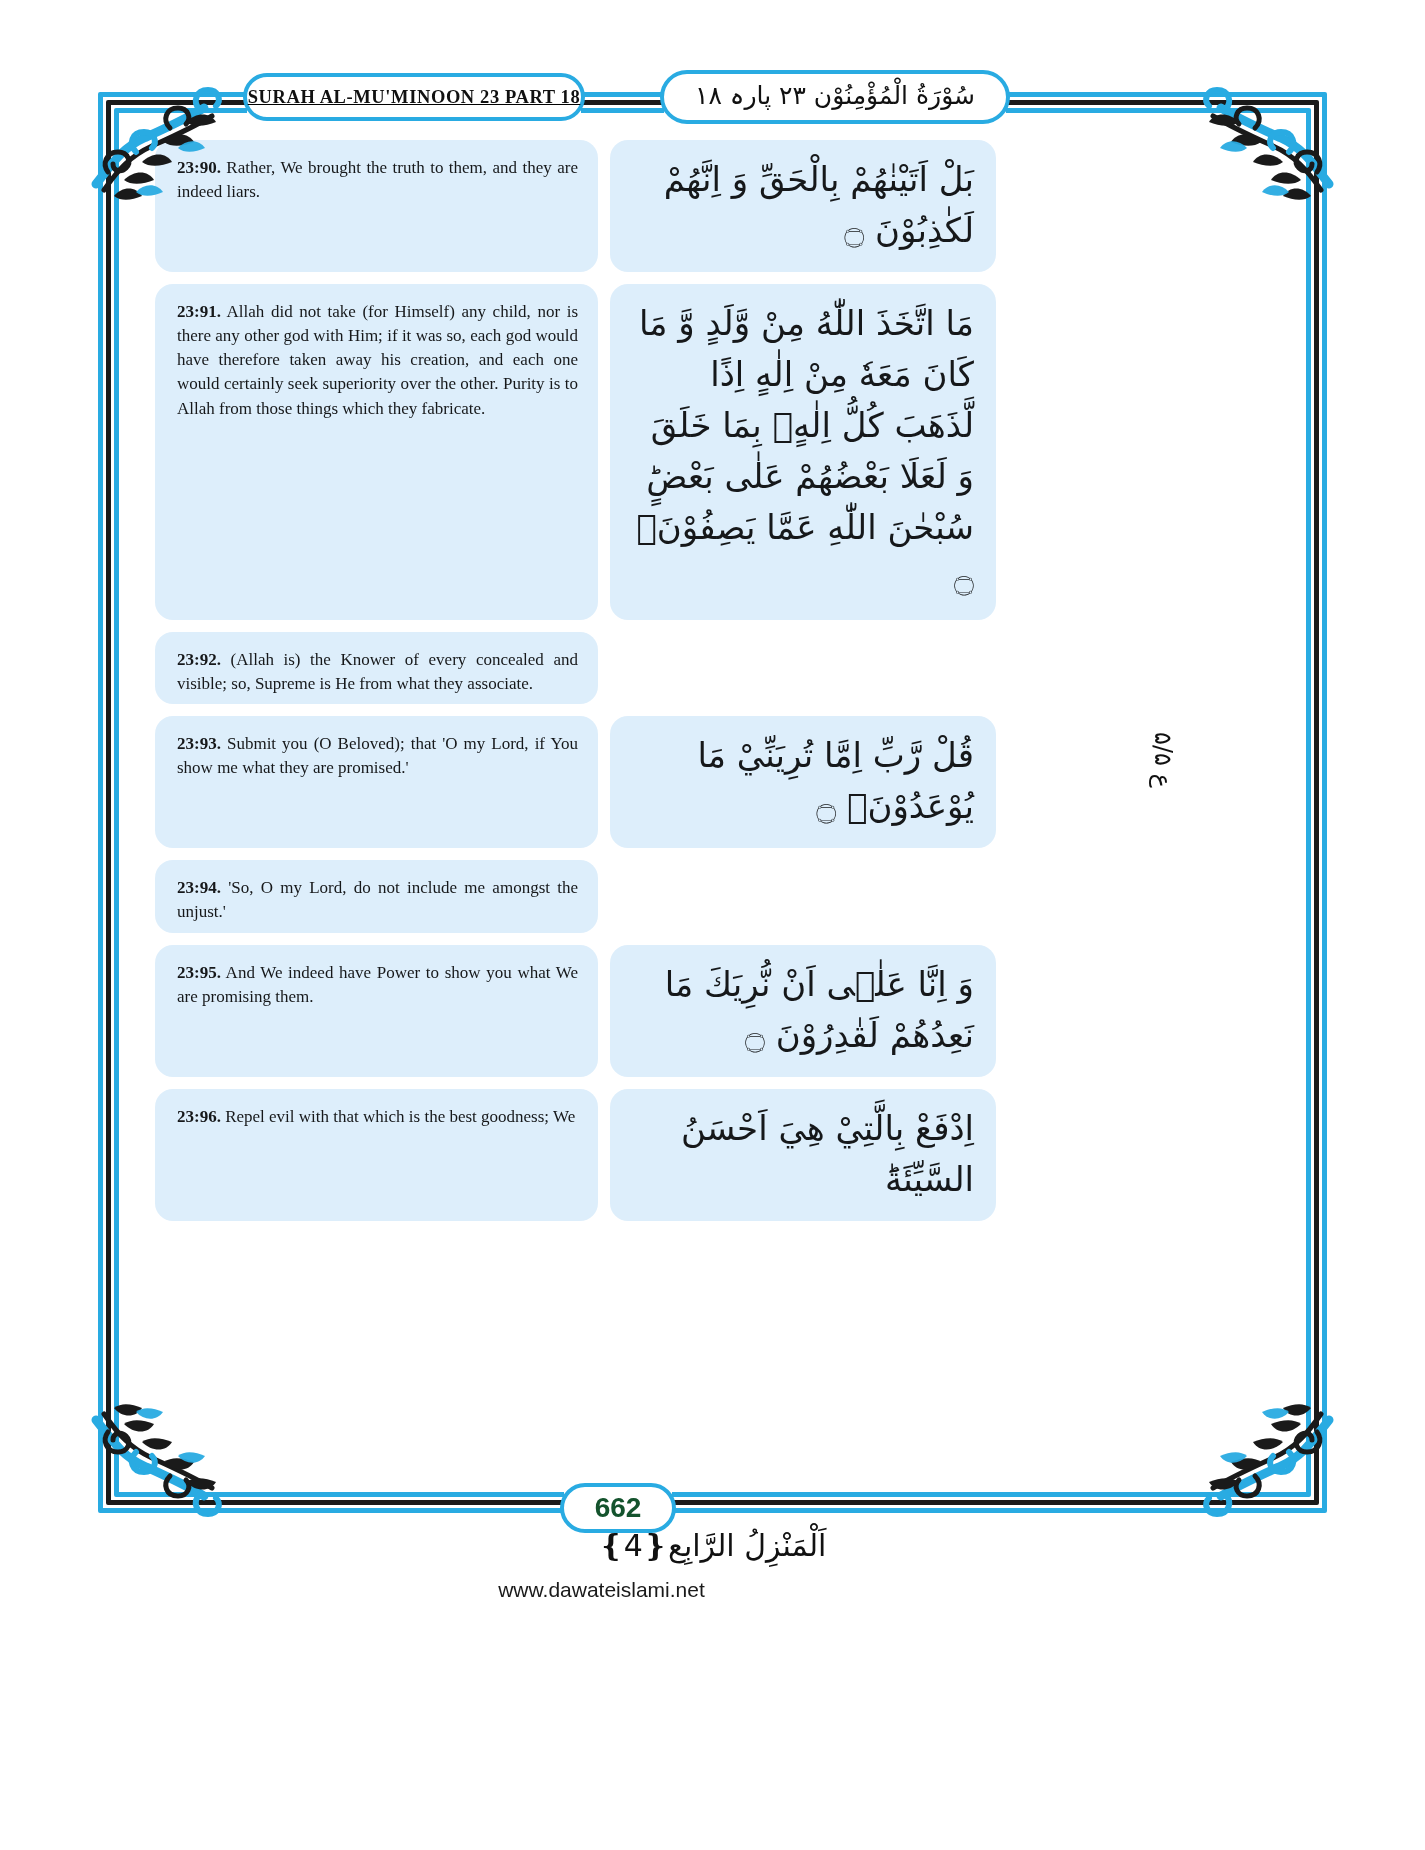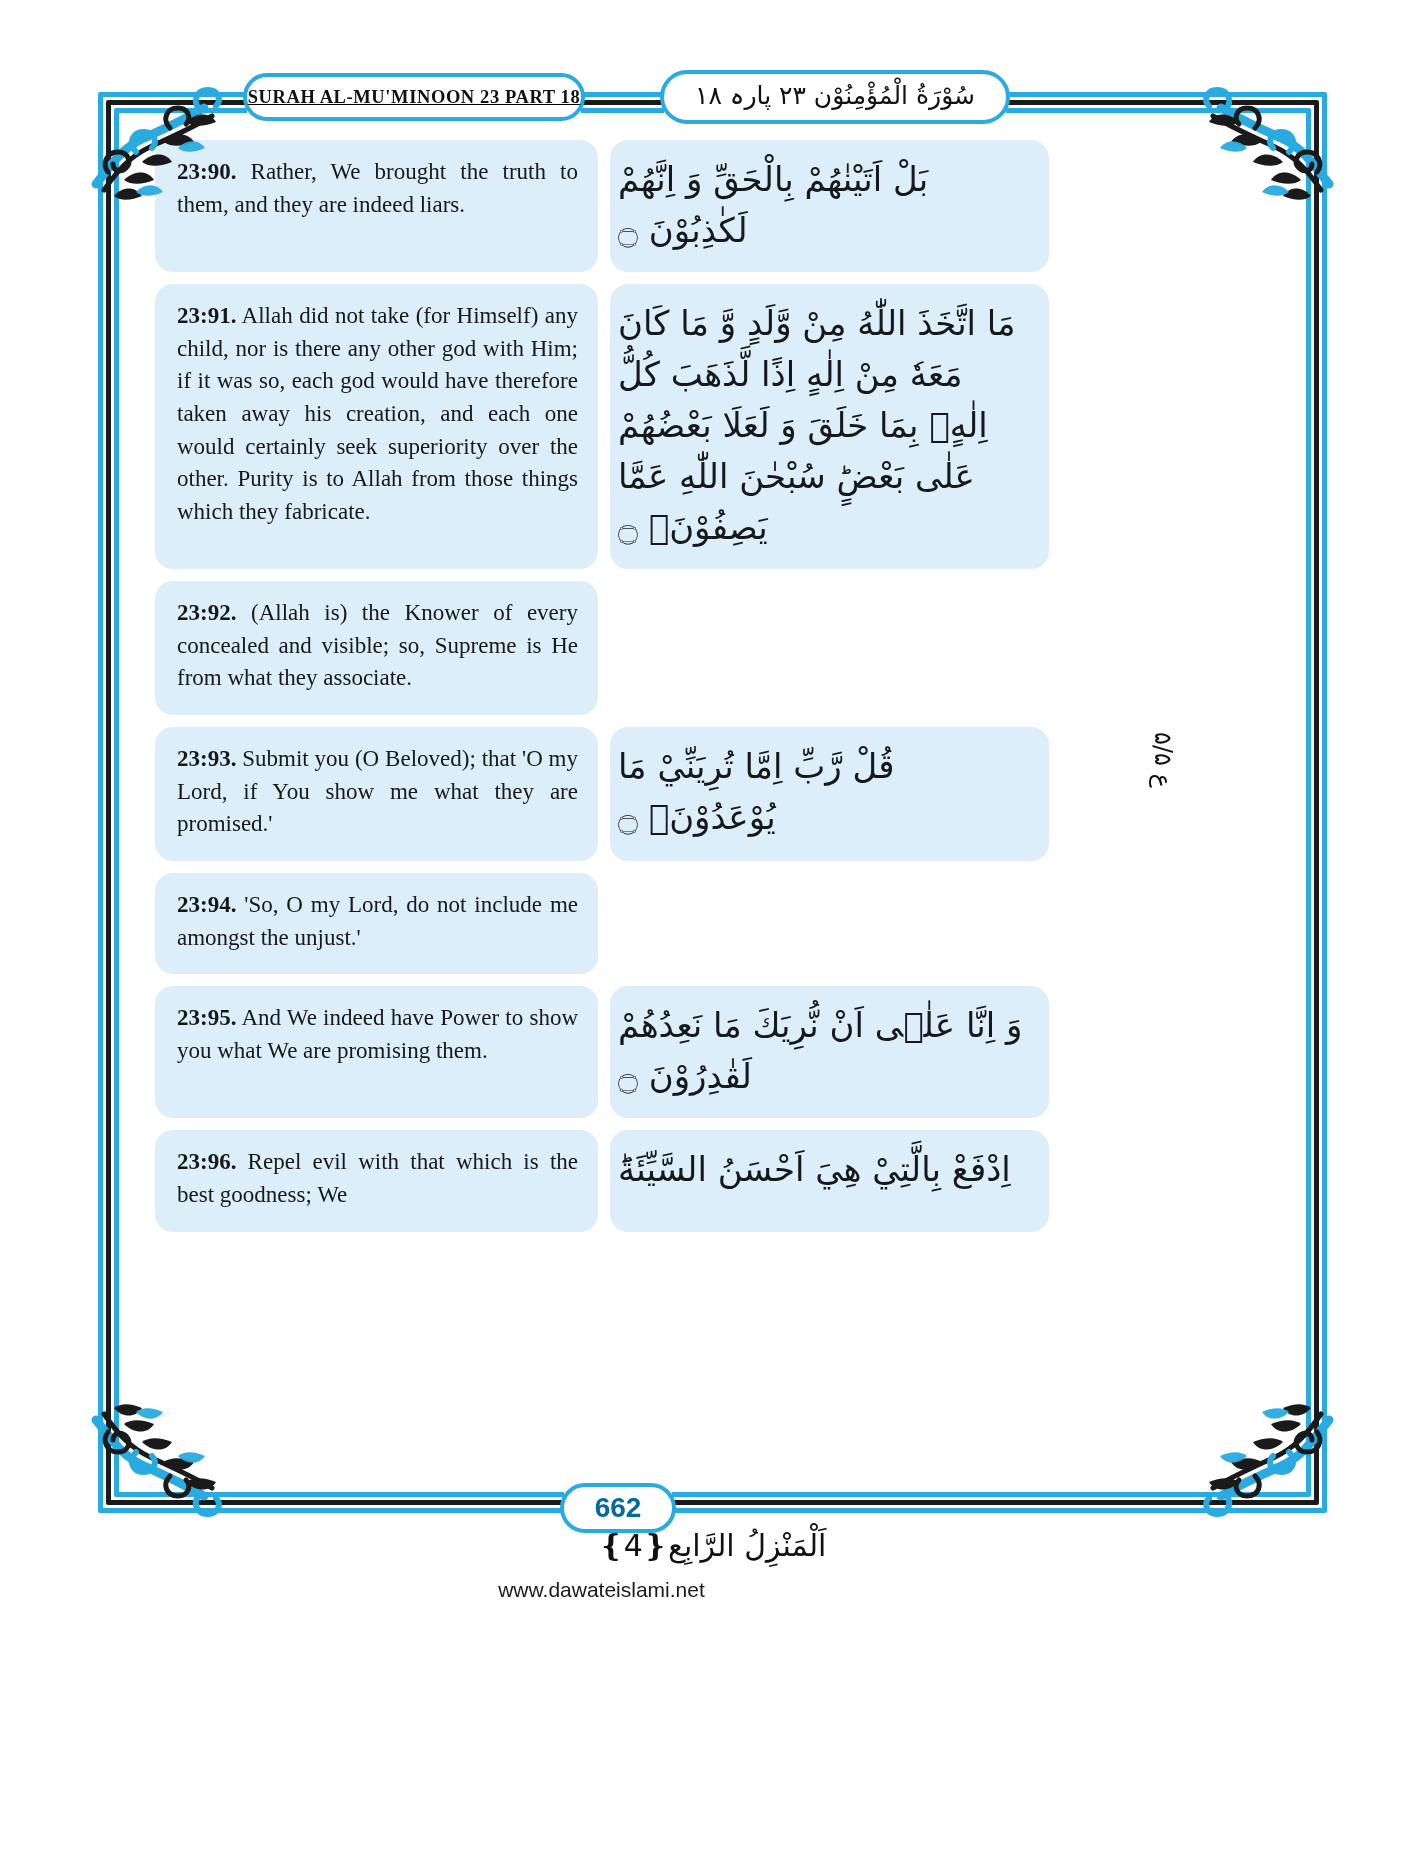--- a/index.html
+++ b/index.html
@@ -108,21 +108,21 @@
   #pill-page {
     left: 560px;
     top: 1483px;
     width: 116px;
     height: 50px;
   }
   #pill-page .txt {
     font-family: "Liberation Sans", sans-serif;
     font-weight: bold;
     font-size: 28px;
-    color: #0369a1;
+    color: #14532d;
   }
 
   
   .corner {
     position: absolute;
     width: 150px;
     height: 150px;
     z-index: 7;
     pointer-events: none;
   }
@@ -146,41 +146,41 @@
     margin-bottom: 12px;
     align-items: stretch;
   }
   .cell {
     background: #ddeefb;
     border-radius: 18px;
     box-sizing: border-box;
   }
   .cell-en {
     width: 443px;
-    padding: 16px 20px 20px 22px;
+    padding: 16px 20px 8px 22px;
     font-family: "Liberation Serif", serif;
-    font-size: 23px;
+    font-size: 17px;
     line-height: 1.42;
     color: #16181a;
     text-align: justify;
     text-justify: inter-word;
     hyphens: none;
   }
   .cell-en .vnum {
     font-weight: bold;
   }
   .cell-ar {
-    width: 439px;
-    padding: 14px 22px 16px 8px;
+    width: 386px;
+    padding: 14px 22px 16px 18px;
     font-family: "DejaVu Sans", sans-serif;
     font-size: 34px;
     line-height: 1.5;
     color: #16181a;
     direction: rtl;
-    text-align: left;
+    text-align: right;
     unicode-bidi: plaintext;
   }
 
   
   #ruku-marker {
     position: absolute;
     left: 1140px;
     top: 700px;
     width: 44px;
     height: 120px;

